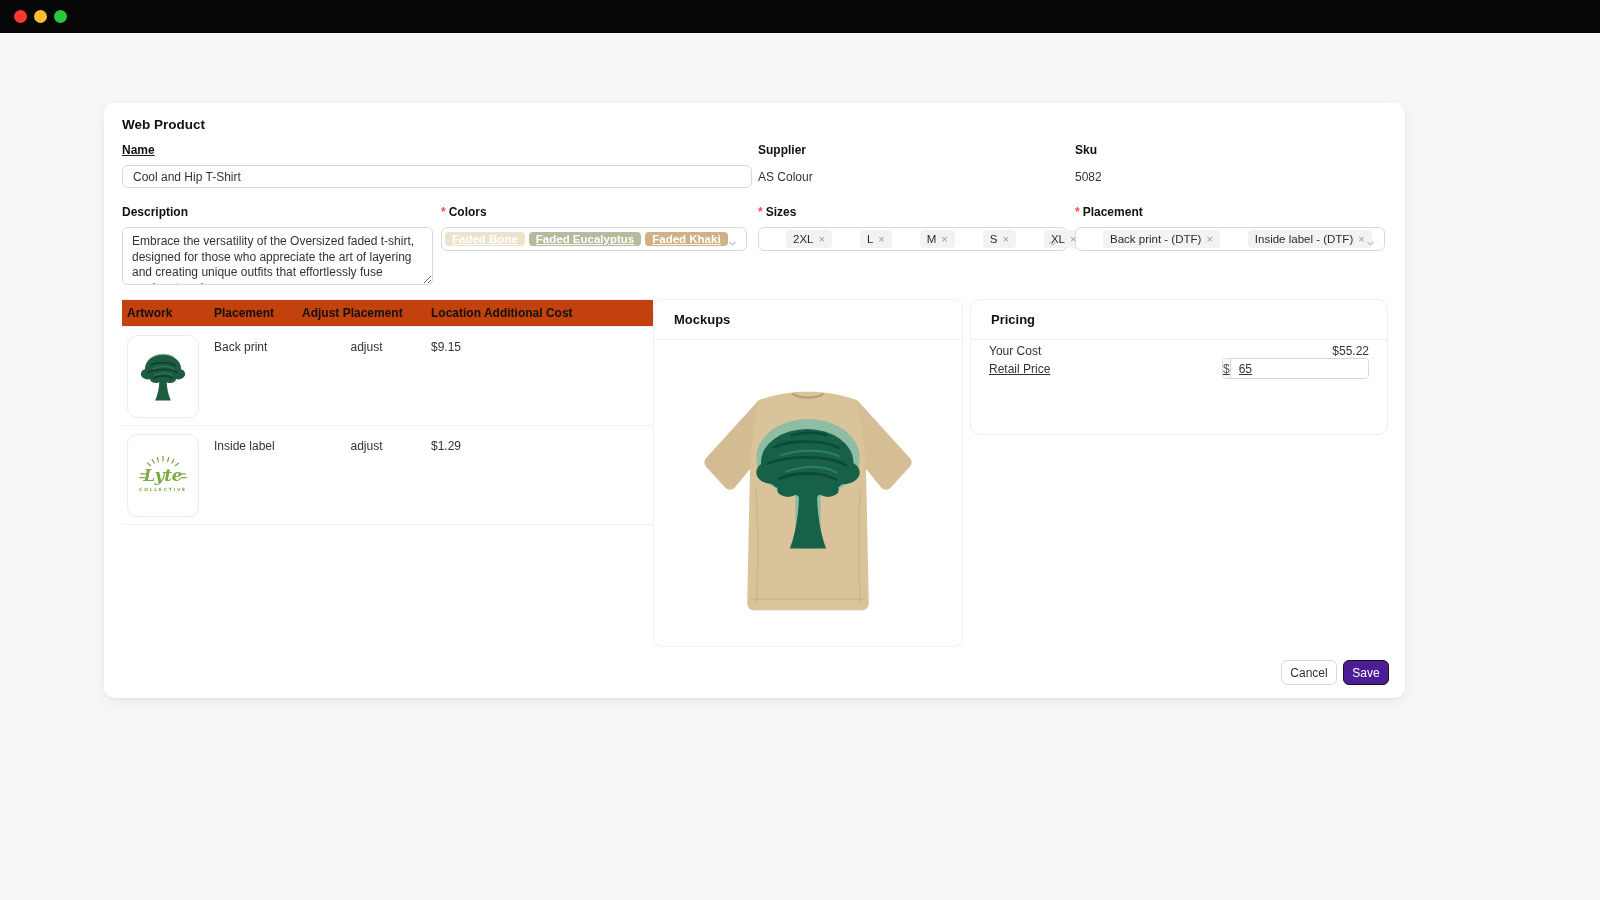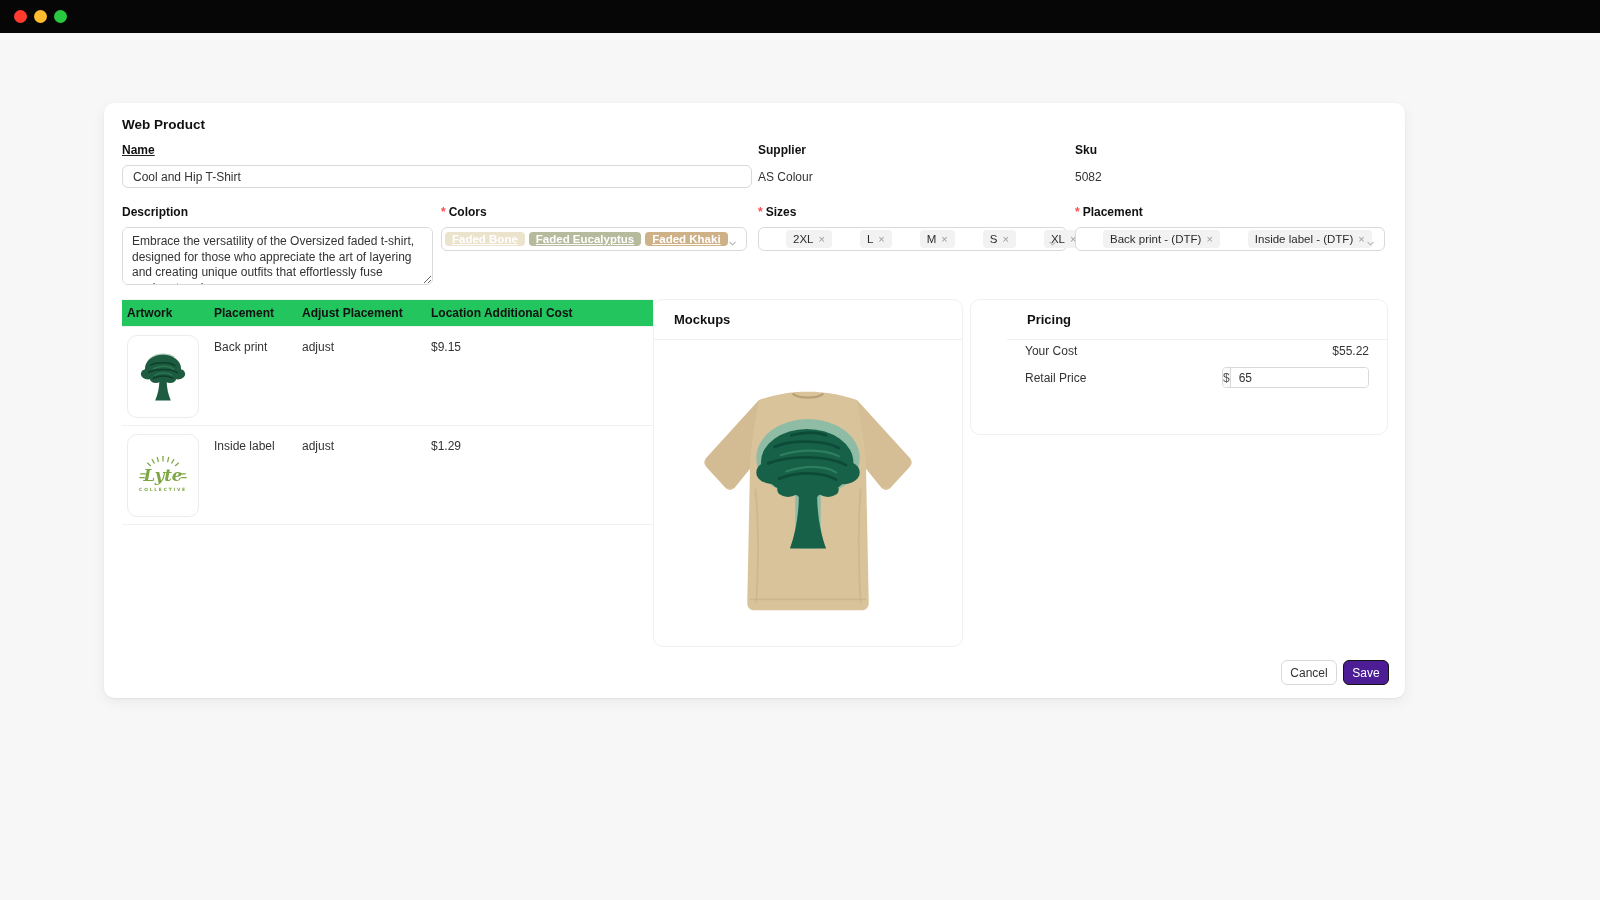--- a/index.html
+++ b/index.html
@@ -37,41 +37,41 @@
   .select-box .chev { position:absolute; right:8px; top:7px; }
 
   .chip { height:14px; border-radius:4px; display:flex; align-items:center; padding:0 7px;
           font-size:11.5px; font-weight:700; color:#fff; white-space:nowrap;text-decoration:underline; }
   .chip-gray { height:18px; border-radius:4px; background:#f2f2f2; display:flex; align-items:center;
                padding:0 7px; font-size:11.5px; color:#2b2b2b; font-weight:400; gap:5px; white-space:nowrap;margin-left:24px; }
   .chip-gray .x { color:#9a9a9a; font-size:11px; cursor:pointer; }
 
   
   .art-table { position:absolute; left:18px; top:196px; width:531px; font-size:12px; }
-  .t-head { display:grid; grid-template-columns:87px 88px 129px 1fr; background:#22c55e;
+  .t-head { display:grid; grid-template-columns:87px 88px 129px 1fr; background:#c2410c;
             border-top:1px solid #f0f0f0; border-bottom:1px solid #f0f0f0; height:28px; align-items:center;
             padding-left:5px; font-weight:700; color:#111; }
   .t-row { display:grid; grid-template-columns:87px 88px 129px 1fr; padding-left:5px;
            border-bottom:1px solid #f0f0f0; min-height:88px; align-items:start; }
   .t-row .cell { padding-top:13px; color:#333; }
   .thumb { width:72px; height:83px; border:1px solid #ececec; border-radius:10px; background:#fff;
            margin:8px 0 7px 0; display:flex; align-items:center; justify-content:center; }
-  .adjust-link { color:#30c998; cursor:pointer; }
+  .adjust-link { color:#30c998; cursor:pointer;text-align:center; }
 
   
   .panel { position:absolute; background:#fff; border:1px solid #f0f0f0; border-radius:10px; }
   .panel-head { height:40px; border-bottom:1px solid #f0f0f0; display:flex; align-items:center;
                 padding:0 20px; font-size:13px; font-weight:700; color:#111; }
   .mockups { left:549px; top:196px; width:310px; height:348px; }
   .mock-body { display:flex; justify-content:center; padding-top:12px; }
 
-  .pricing { left:866px; top:196px; width:418px; height:136px;padding-left:36px; }
+  .pricing { left:866px; top:196px; width:418px; height:136px; }
   .p-row { display:flex; align-items:center; justify-content:space-between; padding:0 18px; font-size:12px; color:#333; }
   .p-row.first { margin-top:4px; }
-  .p-row.second { margin-top:9px; }
+  .p-row.second { margin-top:0;text-decoration:underline; }
   .money-group { display:flex; width:147px; height:21px; border:1px solid #d9d9d9; border-radius:4px; overflow:hidden; }
   .money-prefix { width:24px; background:#fafafa; border-right:1px solid #d9d9d9; display:flex;
                   align-items:center; justify-content:center; font-size:12px; color:#555; }
   .money-input { flex:1; border:none; outline:none; padding:0 8px; font-size:12px; color:#333;
                  font-family:"Liberation Sans", sans-serif; }
 
   
   .btn { position:absolute; top:557px; height:25px; border-radius:6px; font-size:12px;
          display:flex; align-items:center; justify-content:center; cursor:pointer;
          font-family:"Liberation Sans", sans-serif; }

